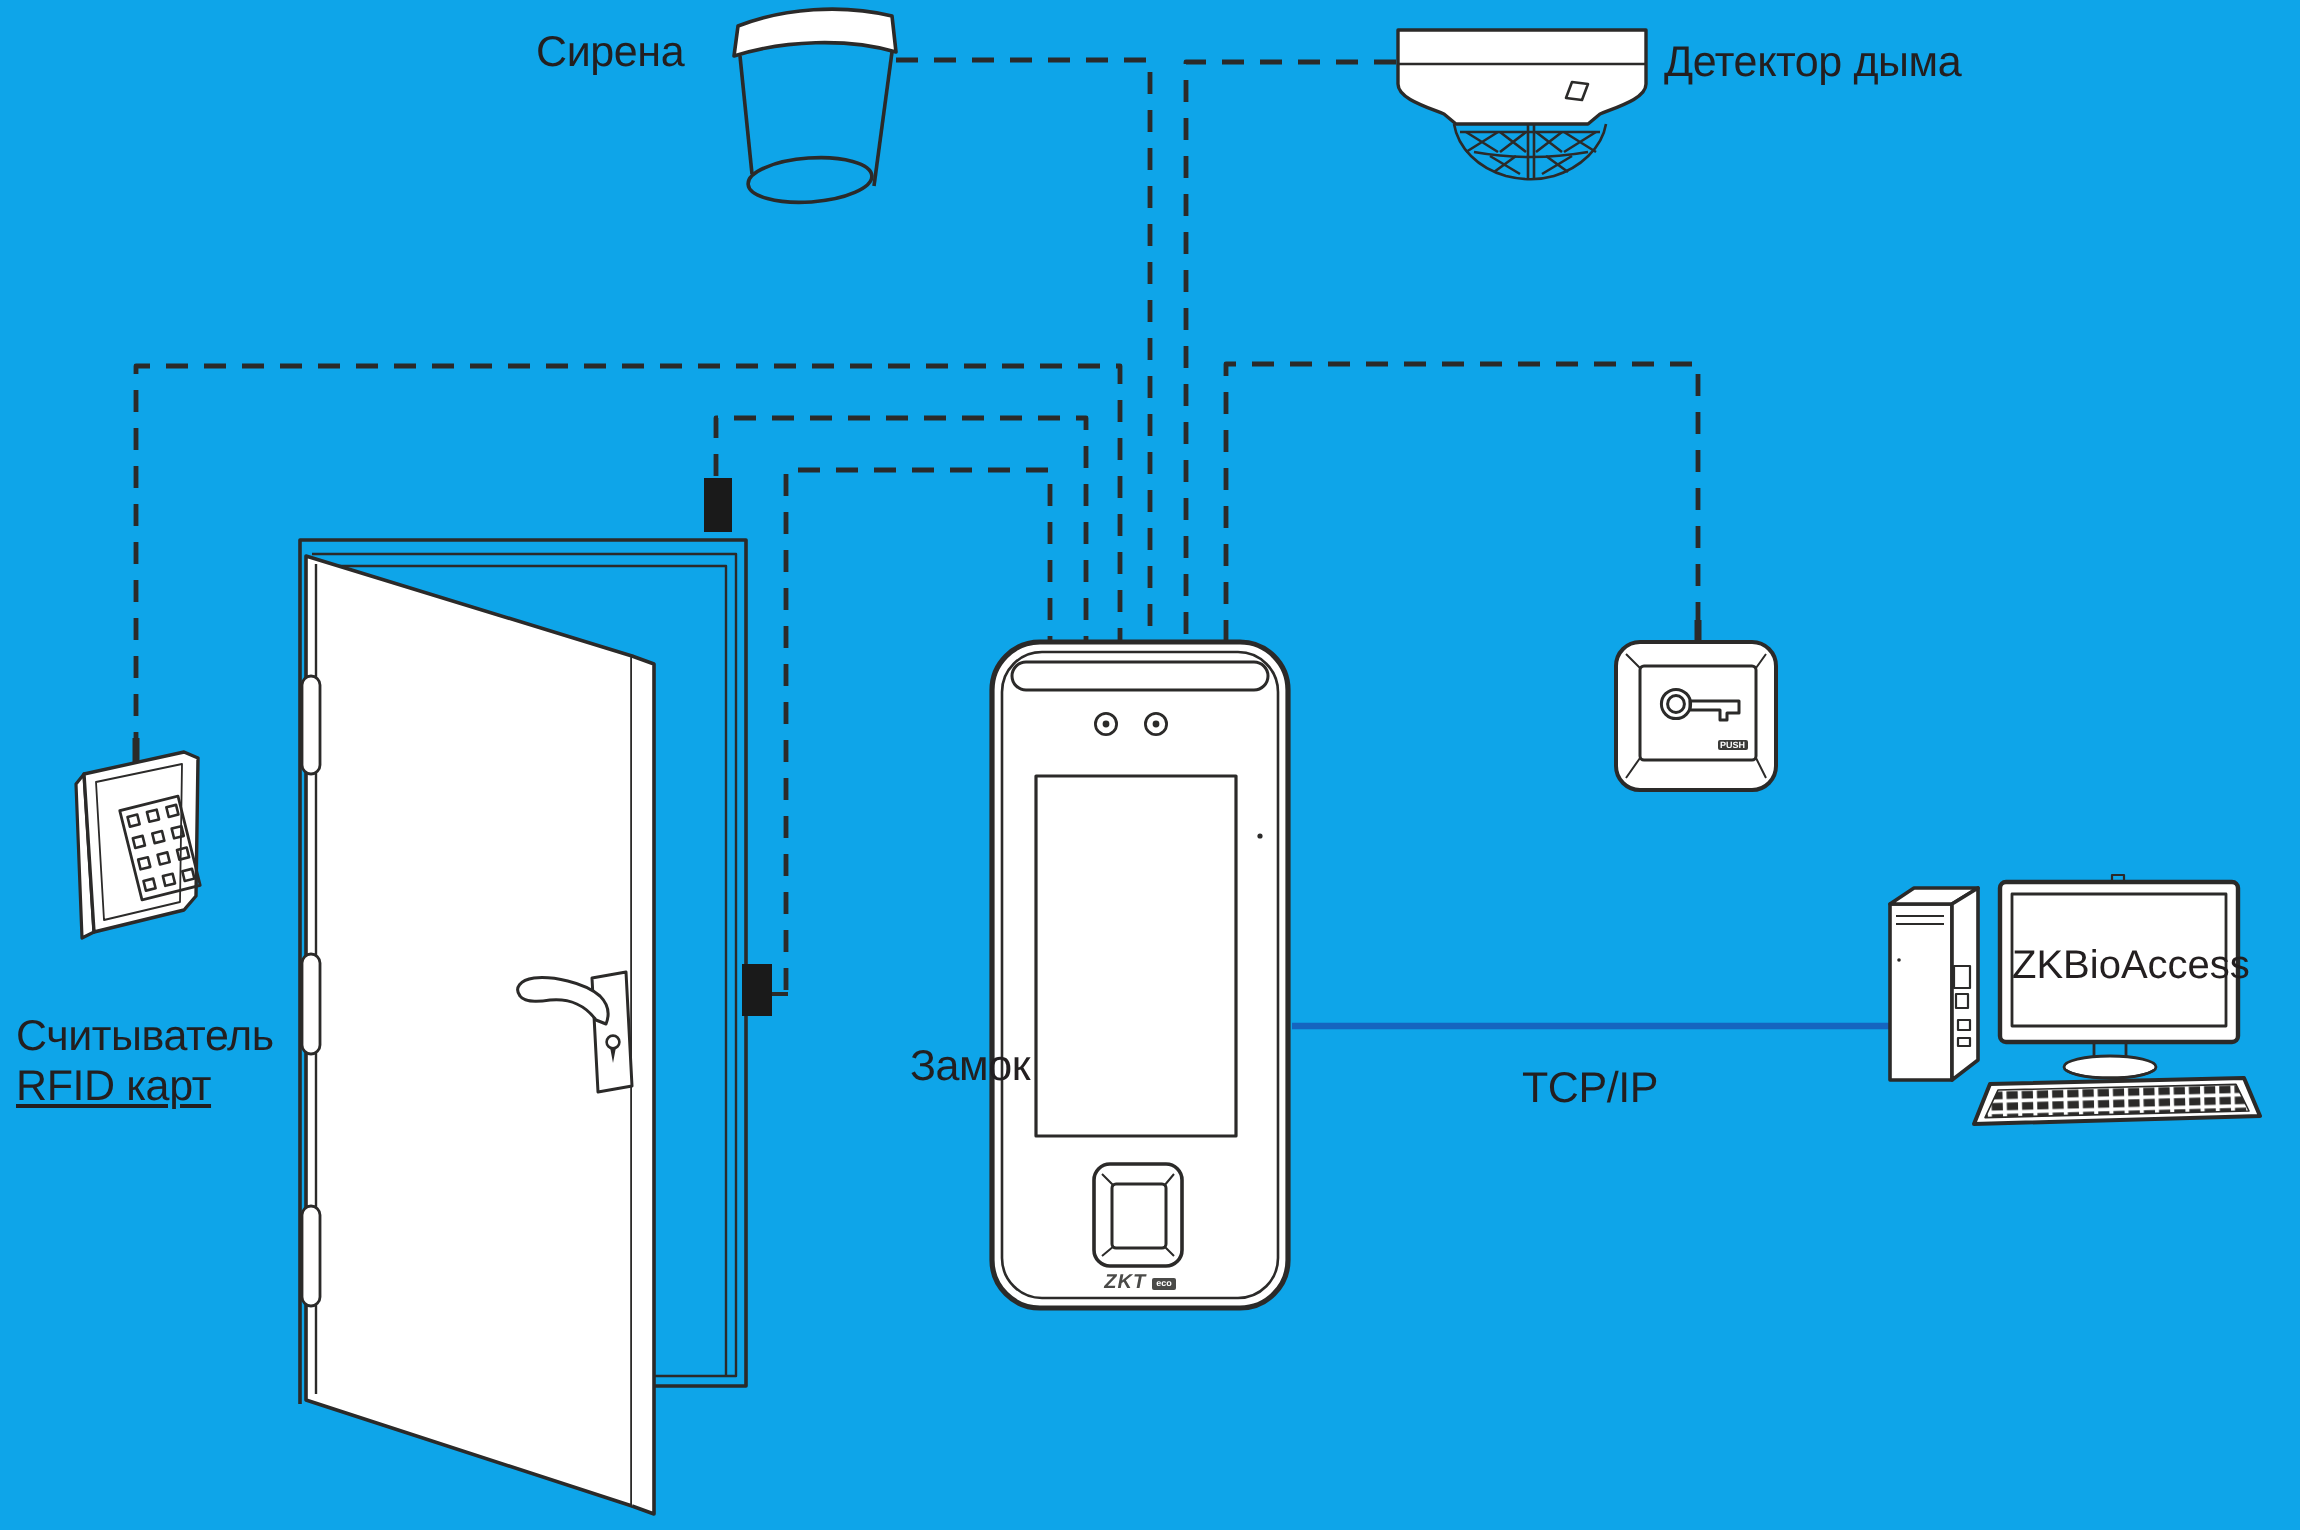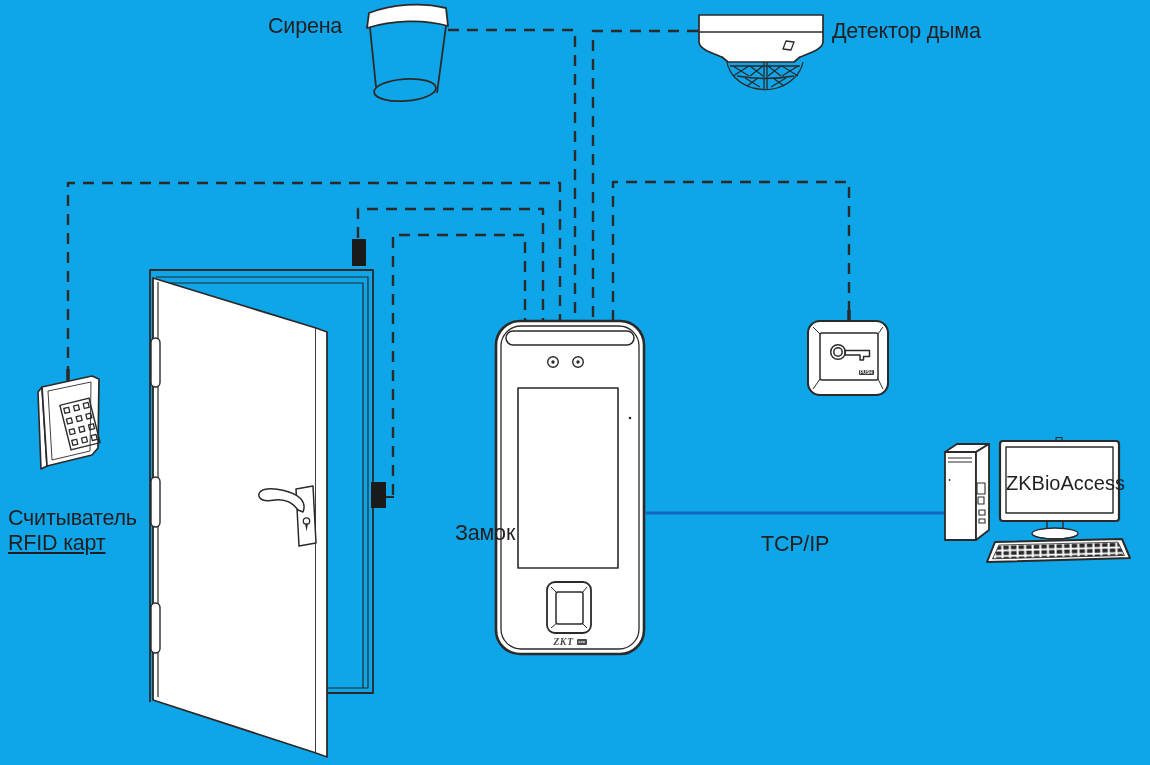--- a/index.html
+++ b/index.html
@@ -5,21 +5,21 @@
   html,body{margin:0;padding:0;background:#ffffff;}
   .canvas{position:relative;width:1150px;height:765px;background:#0ea5e9;overflow:hidden;
           font-family:"Liberation Sans",sans-serif;}
   .canvas svg{position:absolute;left:0;top:0;}
   .label{position:absolute;color:#231f20;font-size:21.5px;line-height:25px;
          letter-spacing:-0.2px;white-space:nowrap;}
   .label-small{position:absolute;color:#231f20;font-size:20px;white-space:nowrap;}
   .label-tiny{position:absolute;color:#fdfdfd;font-size:4.5px;font-weight:bold;
               background:#3a3a38;border-radius:1px;padding:0 1px;line-height:5.5px;}
   .logo{position:absolute;color:#4a4a48;font-size:10px;font-weight:bold;font-style:italic;
-        letter-spacing:0.5px;display:flex;align-items:center;gap:3px;font-family:Liberation Serif, serif;}
+        letter-spacing:0.5px;display:flex;align-items:center;gap:3px;}
   .logo .eco{font-style:normal;font-size:4.5px;color:#ffffff;background:#4a4a48;
              border-radius:1px;padding:0 2px;line-height:6px;letter-spacing:0;}
 </style>
 </head>
 <body>
 
 <div class="canvas">
 <svg width="1150" height="765" viewBox="0 0 1150 765" fill="none" stroke="#2b2a29" stroke-width="1.6" stroke-linecap="butt" stroke-linejoin="round">
   <defs>
     <pattern id="keys" width="7.6" height="5.6" patternUnits="userSpaceOnUse" patternTransform="rotate(-1.5)">

